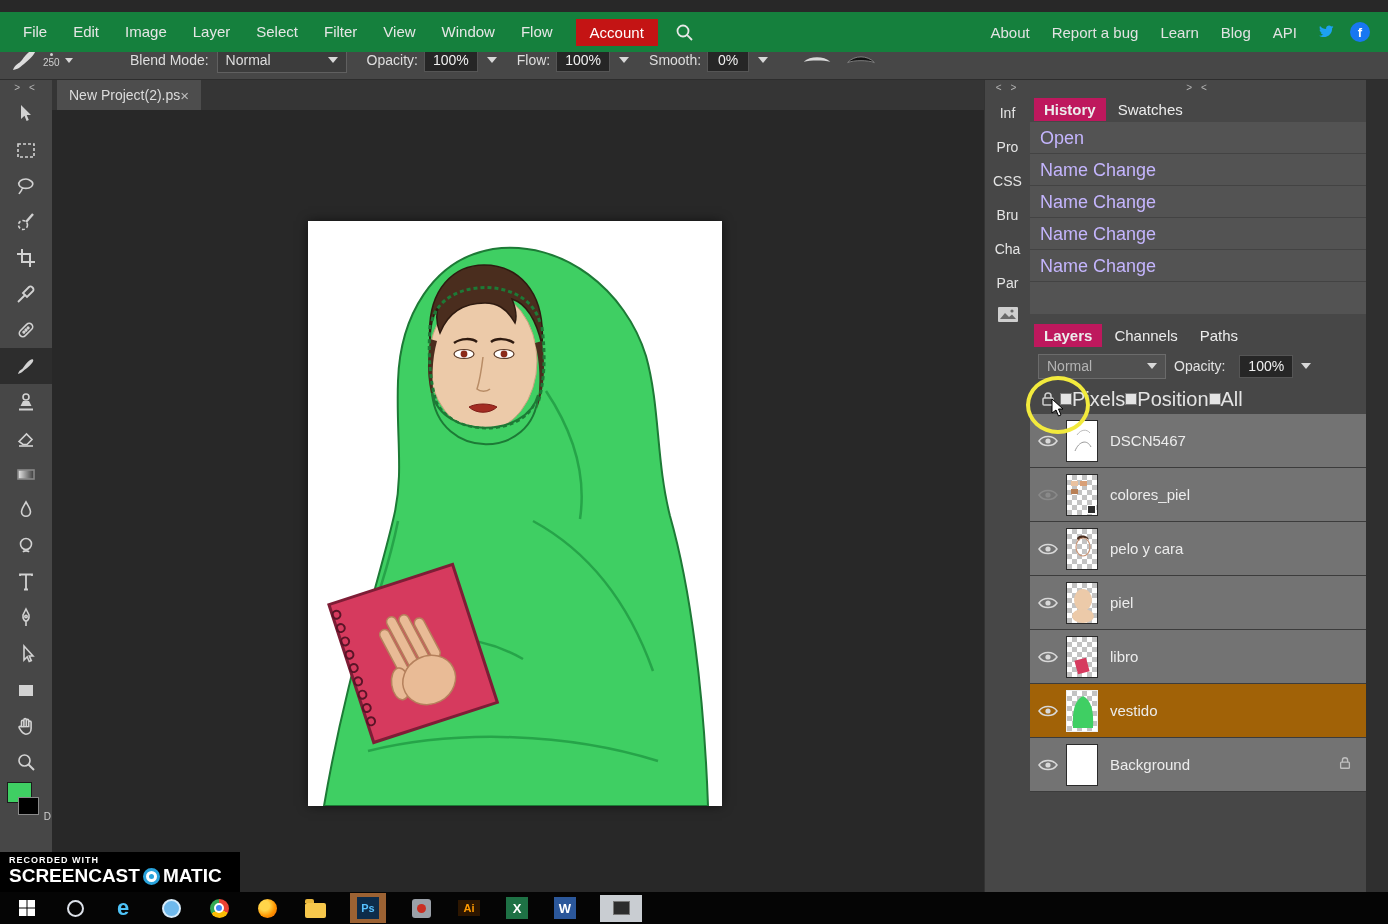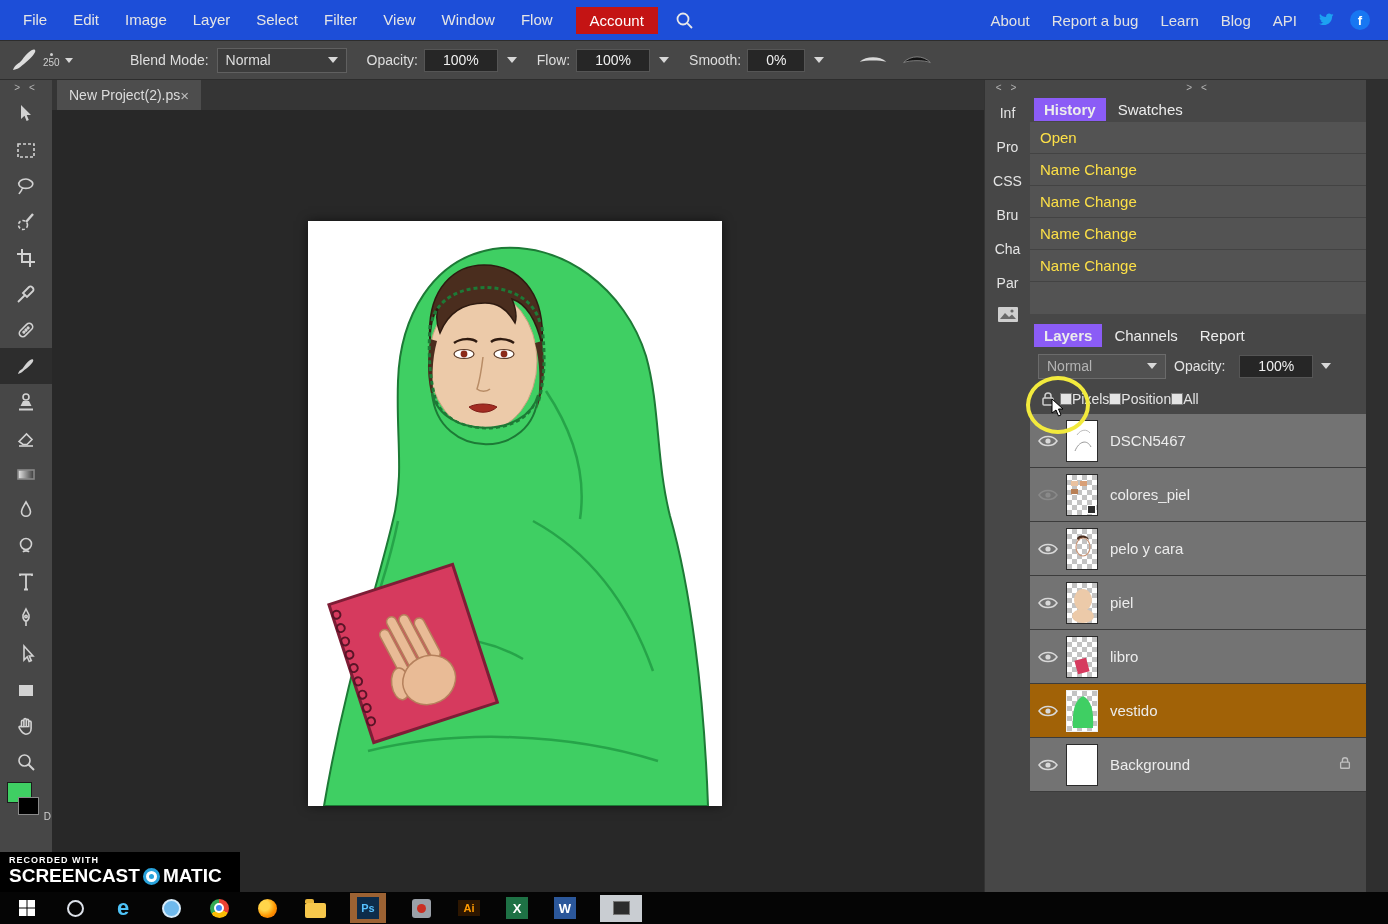--- a/index.html
+++ b/index.html
@@ -1,21 +1,21 @@
 <!DOCTYPE html>
 <html><head>
 <meta charset="utf-8">
 <style>
   * { box-sizing: border-box; }
   html,body { margin:0; padding:0; }
   body { width:1388px; height:924px; position:relative; overflow:hidden;
          background:#282828; font-family:"Liberation Sans", sans-serif; color:#e2e2e2; }
 
   
-  .menubar { position:absolute; left:0; top:0; width:1388px; height:40px; background:#1d4ed8;
+  .menubar { position:absolute; left:0; top:12px; width:1388px; height:40px; background:#15803d;
              display:flex; align-items:center; font-size:15px; padding-left:10px; z-index:10; }
   .menu-item { padding:0 13px; line-height:40px; color:#e6e6e6; cursor:default; }
   .account-btn { background:#c41414; color:#fff; padding:5px 14px; margin-left:10px; }
   .menu-search { margin-left:16px; display:flex; align-items:center; }
   .menu-spacer { flex:1; }
   .menu-link { padding:0 11px; color:#e2e2e2; }
   .social-box { display:flex; gap:14px; align-items:center; margin:0 18px 0 8px; }
   .fb-circle { width:20px; height:20px; border-radius:50%; background:#1877f2; color:#fff;
                display:flex; align-items:center; justify-content:center; font-weight:bold; font-size:13px; }
 
@@ -26,21 +26,21 @@
   .brush-group { display:flex; align-items:center; gap:5px; width:100px; }
   .brush-size { display:flex; flex-direction:column; align-items:center; font-size:10px; color:#cfcfcf; line-height:10px; }
   .brush-dot { width:3px; height:3px; border-radius:50%; background:#cfcfcf; margin-bottom:2px; }
   .caret { width:0; height:0; border-left:5px solid transparent; border-right:5px solid transparent;
            border-top:6px solid #d8d8d8; display:inline-block; }
   .caret.sm { border-left-width:4px; border-right-width:4px; border-top-width:5px; }
   .opt-label { margin-left:20px; }
   .tool-select { background:#3c3c3c; border:1px solid #606060; height:25px; width:130px; margin-left:8px;
                  display:flex; align-items:center; justify-content:space-between; padding:0 8px; }
   .value-box { background:#262626; border:1px solid #555; height:23px; min-width:42px; margin-left:6px;
-               display:flex; align-items:center; justify-content:center; padding:0 18px; color:#f0f0f0; }
+               display:flex; align-items:center; justify-content:center; padding:0 8px; color:#f0f0f0; }
   .opt-caret { margin-left:9px; }
   .stroke-toggles { display:flex; gap:14px; margin-left:34px; align-items:center; }
 
   
   .toolbar { position:absolute; left:0; top:80px; width:52px; bottom:32px; background:#474747;
              display:flex; flex-direction:column; align-items:center; z-index:8; }
   .collapse-label { font-size:10px; color:#b5b5b5; height:16px; line-height:16px; letter-spacing:3px; }
   .tool { width:52px; height:36px; display:flex; align-items:center; justify-content:center; }
   .tool.selected { background:#2d2d2d; }
   .tool svg { stroke:#d2d2d2; fill:none; stroke-width:1.6; }
@@ -64,29 +64,29 @@
                    font-size:14px; color:#e4e4e4; z-index:8; }
   .collapsed-col .toggle { font-size:10px; color:#b5b5b5; height:16px; line-height:16px; letter-spacing:3px; }
   .cp-item { height:34px; line-height:34px; width:100%; text-align:center; }
   .cp-image { margin-top:6px; }
 
   
   .right-panel { position:absolute; left:1030px; top:80px; width:336px; bottom:32px; background:#474747; z-index:8; }
   .rp-toggle { height:16px; text-align:center; font-size:10px; color:#b5b5b5; letter-spacing:3px; line-height:16px; }
   .panel-tabs { display:flex; height:26px; align-items:center; padding-left:4px; gap:2px; font-size:15px; }
   .panel-tab { padding:3px 10px; color:#ececec; }
-  .panel-tab.active { background:#8b5cf6; font-weight:bold; }
+  .panel-tab.active { background:#be185d; font-weight:bold; }
   .history-row { height:32px; line-height:32px; background:#535353; border-bottom:1px solid #434343;
-                 padding-left:10px; font-size:15px; color:#fde047; }
+                 padding-left:10px; font-size:18px; color:#c4b5fd; }
   .history-row.empty { border-bottom:none; }
   .panel-gap { height:8px; }
   .layers-controls { display:flex; align-items:center; height:36px; padding:0 8px; gap:8px; font-size:14px; }
   .blend-select { background:#515151; border:1px solid #6b6b6b; color:#b4b4b4; height:25px; width:128px;
                   display:flex; align-items:center; justify-content:space-between; padding:0 8px; }
-  .lock-row { display:flex; align-items:center; height:30px; padding:0 10px; font-size:14px; color:#e4e4e4; }
+  .lock-row { display:flex; align-items:center; height:30px; padding:0 10px; font-size:20px; color:#e4e4e4; }
   .checkbox { width:12px; height:12px; background:#e4e4e4; border:1px solid #7a7a7a; }
   .lock-gap { width:4px; }
   .layer-row { display:flex; align-items:center; height:54px; border-bottom:1px solid #3c3c3c; background:#737373; }
   .layer-row.selected { background:#a16207; }
   .eye-btn { width:36px; display:flex; justify-content:center; }
   .eye-btn.hidden-layer { opacity:.22; }
   .thumb { width:32px; height:42px; border:1px solid #2b2b2b; margin-right:12px; position:relative; background:#fff; flex:none; }
   .thumb.selected { border:1px solid #f0f0f0; }
   .thumb.checker { background-color:#fff;
     background-image:linear-gradient(45deg,#c3c3c3 25%,transparent 25%,transparent 75%,#c3c3c3 75%),
@@ -434,21 +434,21 @@
     <div class="history-row">Name Change</div>
     <div class="history-row">Name Change</div>
     <div class="history-row empty"></div>
   </div>
 
   <div class="panel-gap"></div>
 
   <div class="panel-tabs">
     <div class="panel-tab active">Layers</div>
     <div class="panel-tab">Channels</div>
-    <div class="panel-tab">Report</div>
+    <div class="panel-tab">Paths</div>
   </div>
 
   <div class="layers-controls">
     <div class="blend-select">
       <span>Normal</span>
       <span class="caret"></span>
     </div>
     <span>Opacity:</span>
     <div class="value-box">100%</div>
     <span class="caret"></span>

